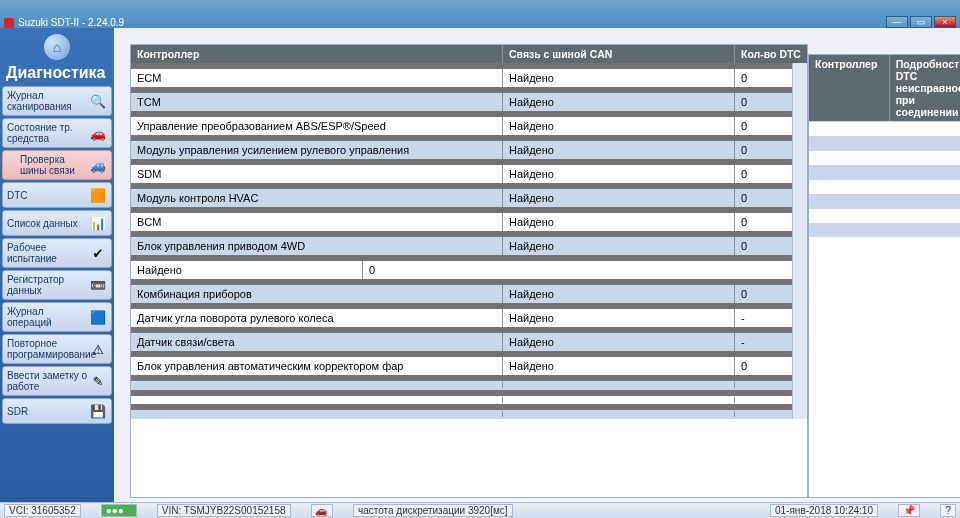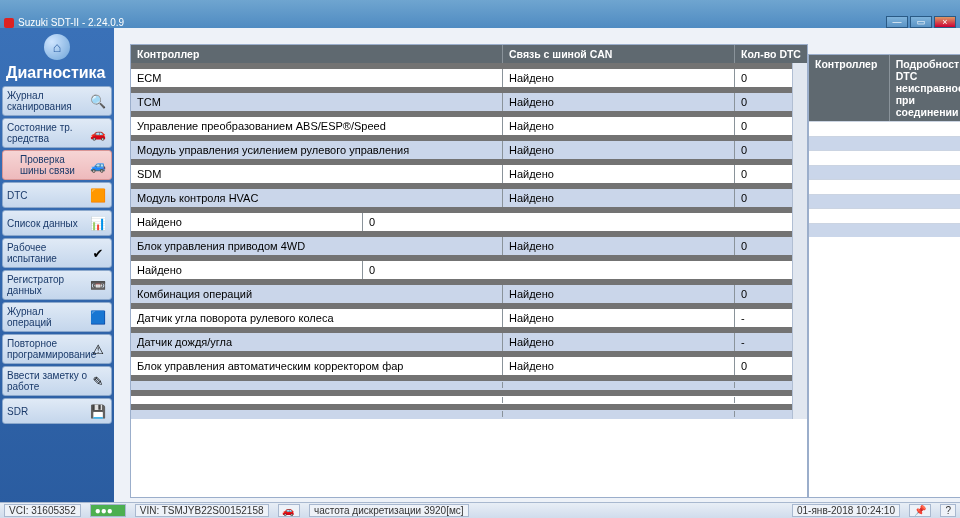--- a/index.html
+++ b/index.html
@@ -32,21 +32,21 @@
   .thead2 { display: flex; background: #5f6970; color: #fff; font-weight: bold; font-size: 10.5px; }
   .th2a { width: 118px; padding: 3px 6px; border-right: 1px solid #8a939a; }
   .th2b { flex: 1; padding: 3px 6px; }
   .tbody2 { flex: 1; }
   .tbody2 .tr2 { display: flex; height: 14.5px; border-top: 1px solid #cbd4e2; }
   .tbody2 .tr2.odd { background: #fff; }
   .tbody2 .tr2.even { background: #cad6ea; }
   .bottom-input { display: flex; justify-content: flex-end; align-items: center; padding: 4px 0 0; gap: 6px; }
   .bottom-input input { width: 120px; height: 22px; border: 1px solid #9baecb; padding: 0 4px; font-size: 11px; }
   .thumb-icon { font-size: 18px; color: #d9a64a; }
-  .statusbar { position: absolute; bottom: 0; left: 0; right: 0; height: 16px; background: linear-gradient(#e8eef6,#d0dcec); border-top: 1px solid #a8b8cf; display: flex; align-items: center; font-size: 10px; color: #333; padding: 0 4px; gap: 9px; }
+  .statusbar { position: absolute; bottom: 0; left: 0; right: 0; height: 16px; background: linear-gradient(#e8eef6,#d0dcec); border-top: 1px solid #a8b8cf; display: flex; align-items: center; font-size: 10px; color: #333; padding: 0 4px; gap: 20px; }
   .status-seg { border: 1px solid #a8b8cf; background: #eef2f8; padding: 0 4px; height: 13px; display: flex; align-items: center; }
   .status-seg.green { background: #4caf50; color: #fff; width: 36px; justify-content: space-between; }
   .status-spacer { flex: 1; }
   .scrollbar-v { width: 15px; background: #e1e7f0; border-left: 1px solid #b0bed3; }
 </style>
 </head>
 <body>
 
 <div class="titlebar">
   <div class="title-icon"></div>
@@ -144,44 +144,45 @@
               <div class="td col1">SDM</div>
               <div class="td col2">Найдено</div>
               <div class="td col3">0</div>
             </div>
             <div class="tr even">
               <div class="td col1">Модуль контроля HVAC</div>
               <div class="td col2">Найдено</div>
               <div class="td col3">0</div>
             </div>
             <div class="tr odd">
+              <div class="td col1">BCM</div>
               <div class="td col2">Найдено</div>
               <div class="td col3">0</div>
             </div>
             <div class="tr even">
               <div class="td col1">Блок управления приводом 4WD</div>
               <div class="td col2">Найдено</div>
               <div class="td col3">0</div>
             </div>
             <div class="tr odd">
               <div class="td col2">Найдено</div>
               <div class="td col3">0</div>
             </div>
             <div class="tr even">
-              <div class="td col1">Комбинация операций</div>
+              <div class="td col1">Комбинация приборов</div>
               <div class="td col2">Найдено</div>
               <div class="td col3">0</div>
             </div>
             <div class="tr odd">
               <div class="td col1">Датчик угла поворота рулевого колеса</div>
               <div class="td col2">Найдено</div>
               <div class="td col3">-</div>
             </div>
             <div class="tr even">
-              <div class="td col1">Датчик дождя/угла</div>
+              <div class="td col1">Датчик связи/света</div>
               <div class="td col2">Найдено</div>
               <div class="td col3">-</div>
             </div>
             <div class="tr odd">
               <div class="td col1">Блок управления автоматическим корректором фар</div>
               <div class="td col2">Найдено</div>
               <div class="td col3">0</div>
             </div>
             <div class="tr even">
               <div class="td col1"></div>

